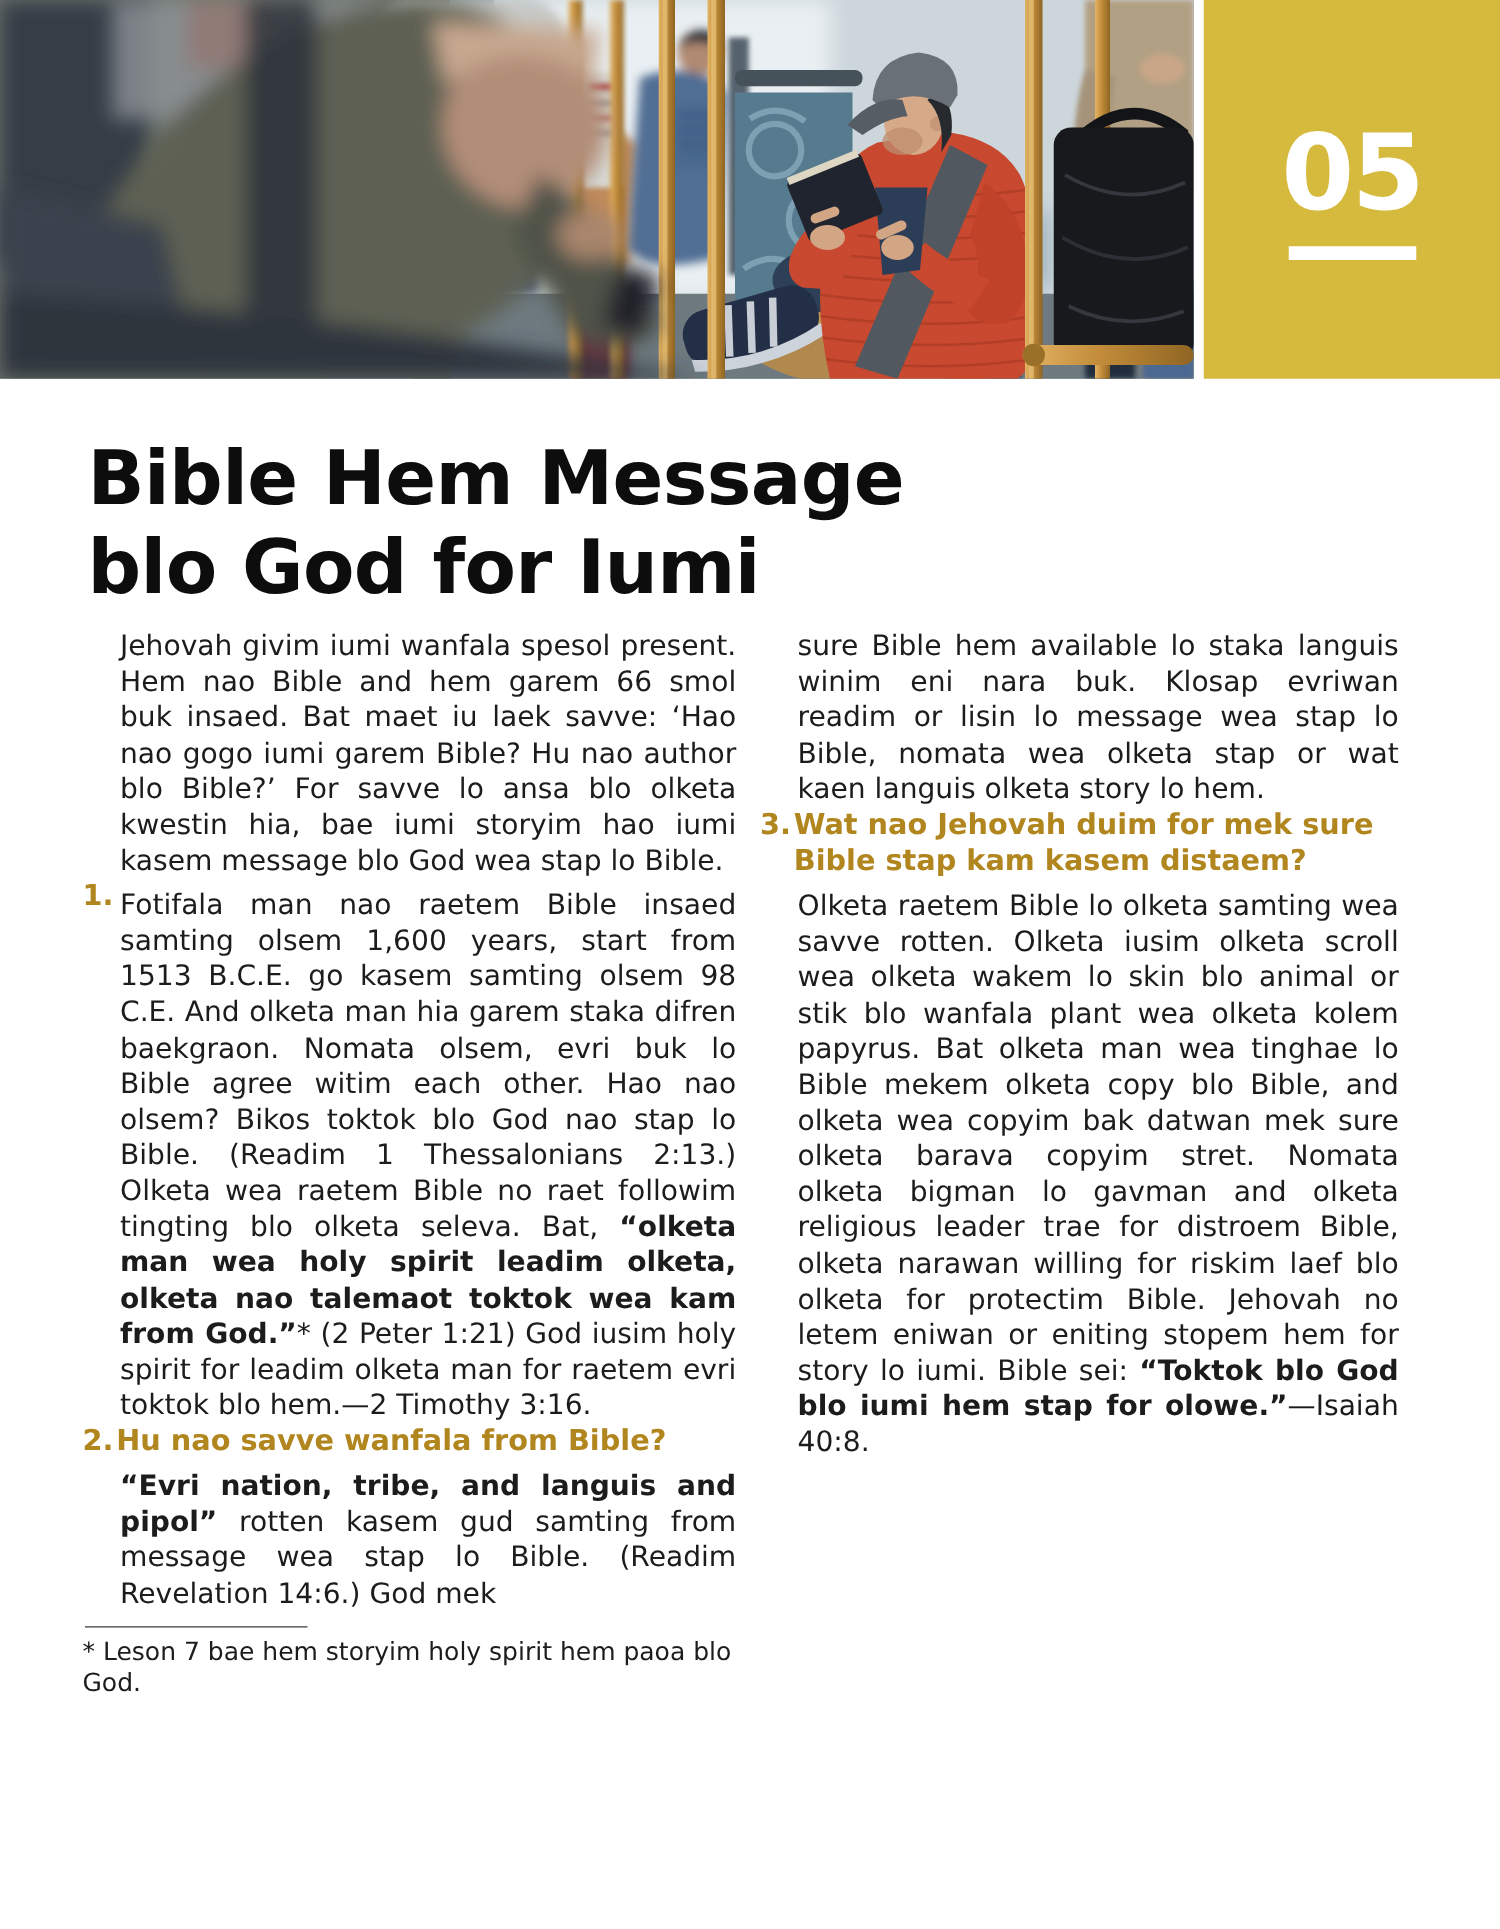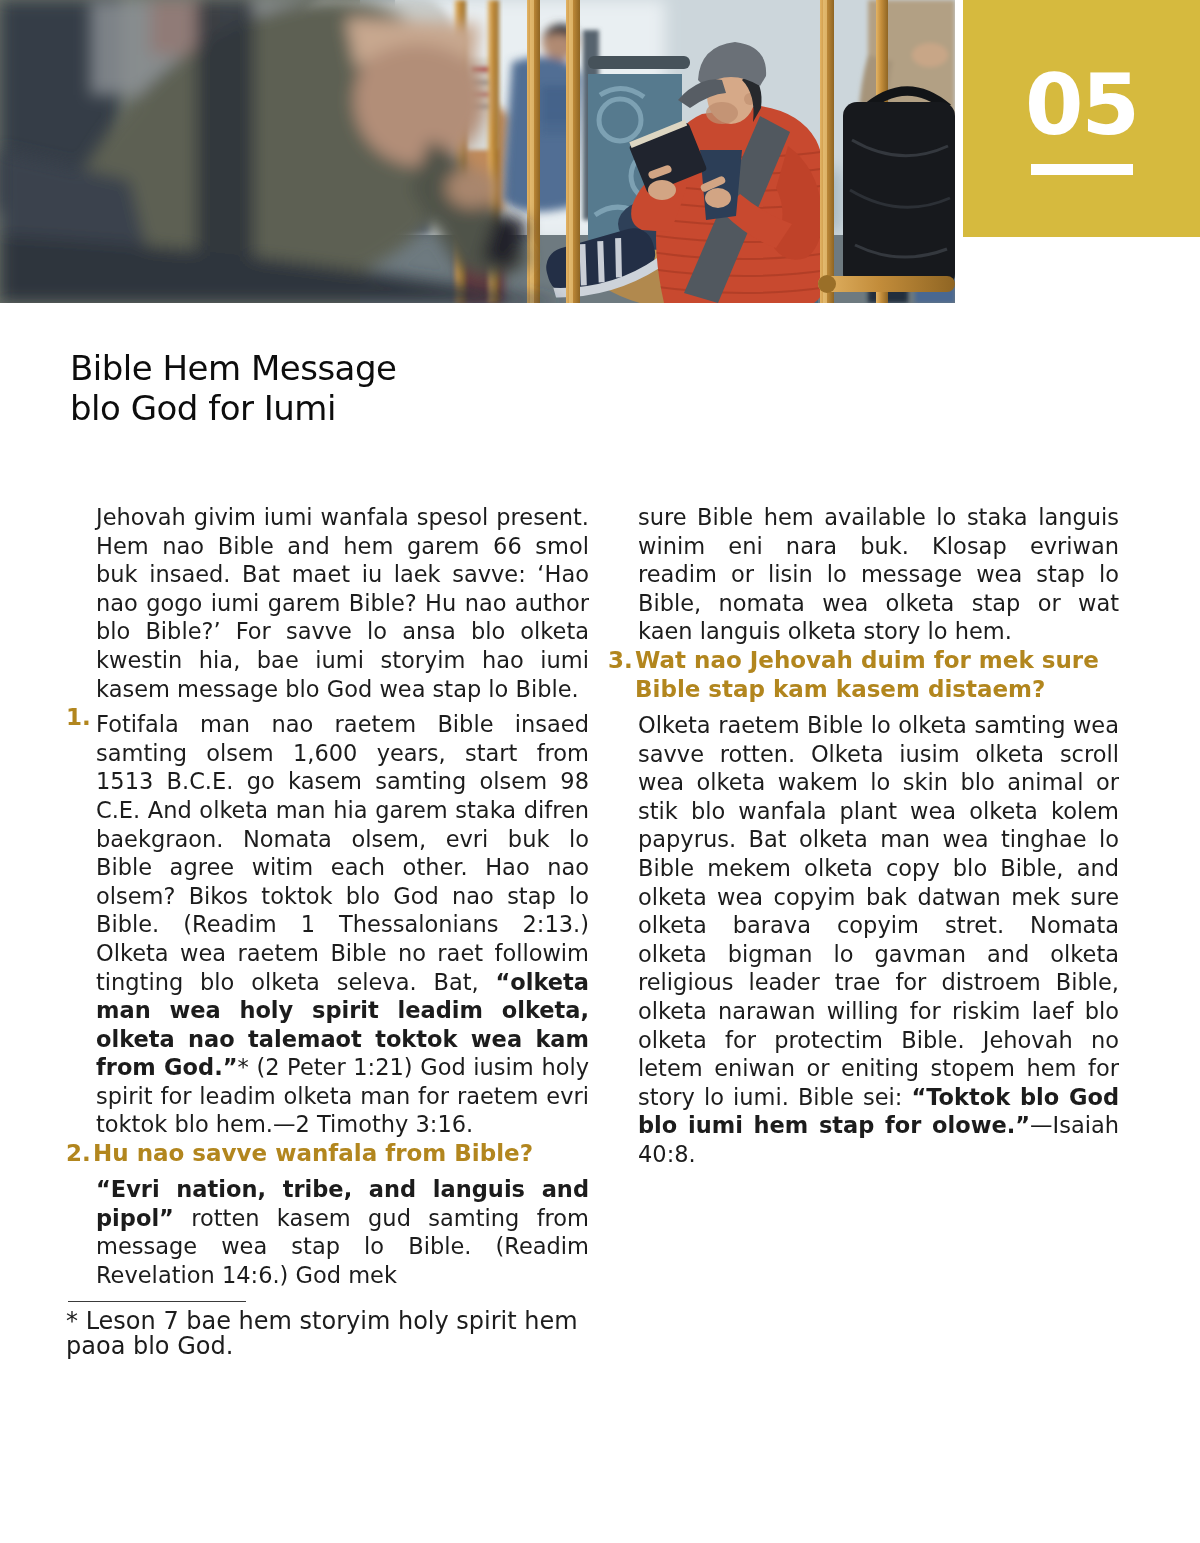--- a/index.html
+++ b/index.html
@@ -1,41 +1,41 @@
 <!DOCTYPE html>
 <html><head>
 <meta charset="utf-8">
 <style>
   html,body{margin:0;padding:0;background:#ffffff;}
   .page{position:relative;width:1200px;height:1543px;background:#ffffff;overflow:hidden;
         font-family:"DejaVu Sans","Liberation Sans",sans-serif;color:#1c1c1c;}
   
   .photo-wrap{position:absolute;left:0;top:0;width:955px;height:303px;overflow:hidden;}
-  .lesson-banner{position:absolute;left:963px;top:0;width:237px;height:237px;background:#d6ba3e;
+  .lesson-banner{position:absolute;left:963px;top:0;width:237px;height:303px;background:#d6ba3e;
         display:flex;flex-direction:column;align-items:center;justify-content:center;}
   .lesson-number{color:#ffffff;font-weight:bold;font-size:84px;line-height:1;letter-spacing:-2px;}
   .lesson-underline{width:102px;height:11px;background:#ffffff;margin-top:17px;}
   
-  .page-title{position:absolute;left:70px;top:348px;font-size:34px;font-weight:normal;
+  .page-title{position:absolute;left:70px;top:348px;font-size:60px;font-weight:bold;
         color:#0d0d0d;line-height:1.18;letter-spacing:-0.5px;}
   
   .col{position:absolute;top:503px;font-size:22.5px;line-height:28.6px;text-align:justify;}
   .col-left{left:66px;width:523px;}
   .col-right{left:608px;width:511px;}
   p.body{margin:0 0 0 30px;}
   .intro{margin-bottom:32px;}
   .p1{margin-bottom:33px;}
   .pcont{margin-bottom:30px;}
   .q{position:relative;padding-left:27px;margin:0 0 7px 0;font-weight:bold;color:#b2861e;
      font-size:23px;line-height:29px;text-align:left;}
   .q .qnum{position:absolute;left:0;top:0;}
   .seg.b{font-weight:bold;}
   
   .footnote-rule{width:178px;height:0;border-top:1.5px solid #3a3a3a;margin:12px 0 7px 2px;}
-  .footnote{font-size:24px;line-height:25px;margin:0;text-align:left;}
+  .footnote{font-size:20px;line-height:25px;margin:0;text-align:left;}
 </style>
 </head>
 <body>
 
 <div class="page">
 
   <div class="photo-wrap">
     <svg width="955" height="303" viewBox="0 0 955 303" xmlns="http://www.w3.org/2000/svg">
       <defs>
         <linearGradient id="pol" x1="0" y1="0" x2="1" y2="0">

